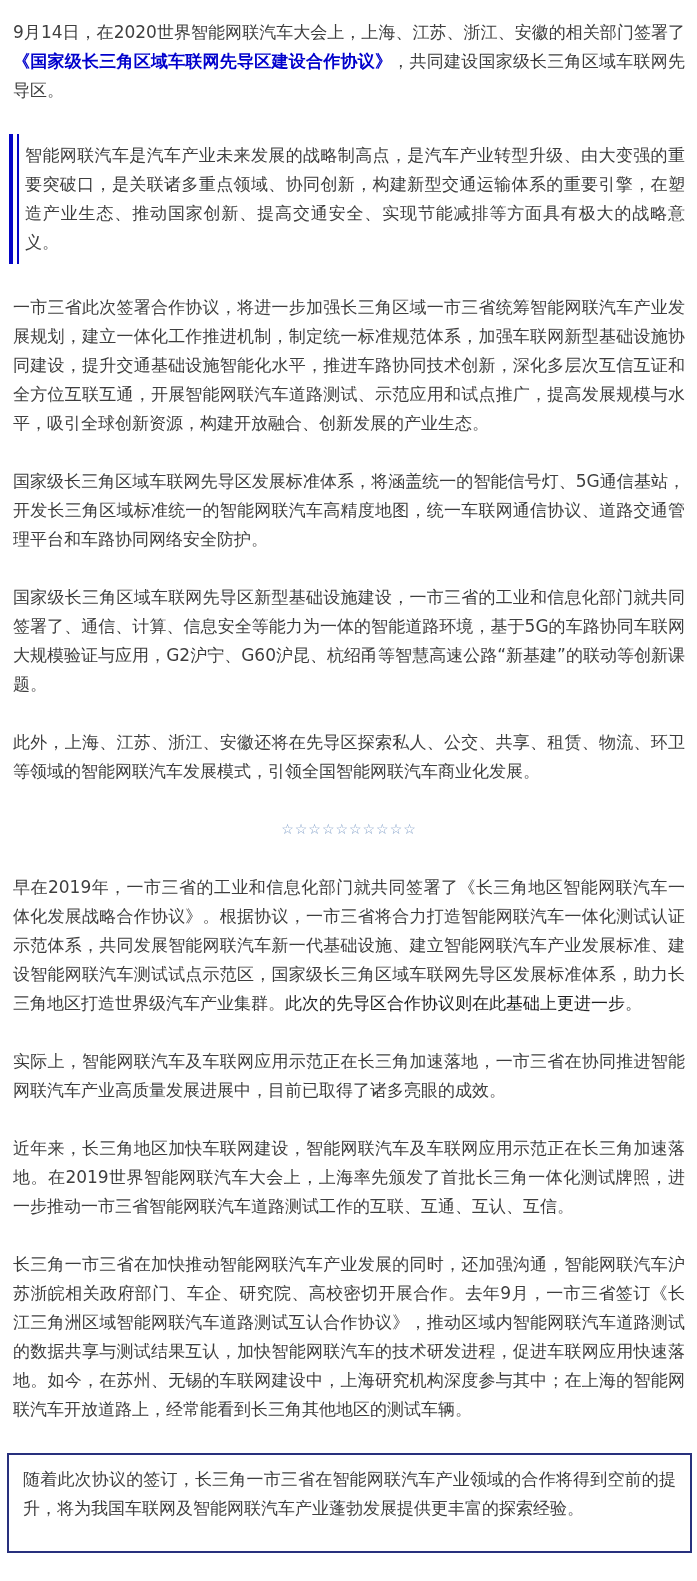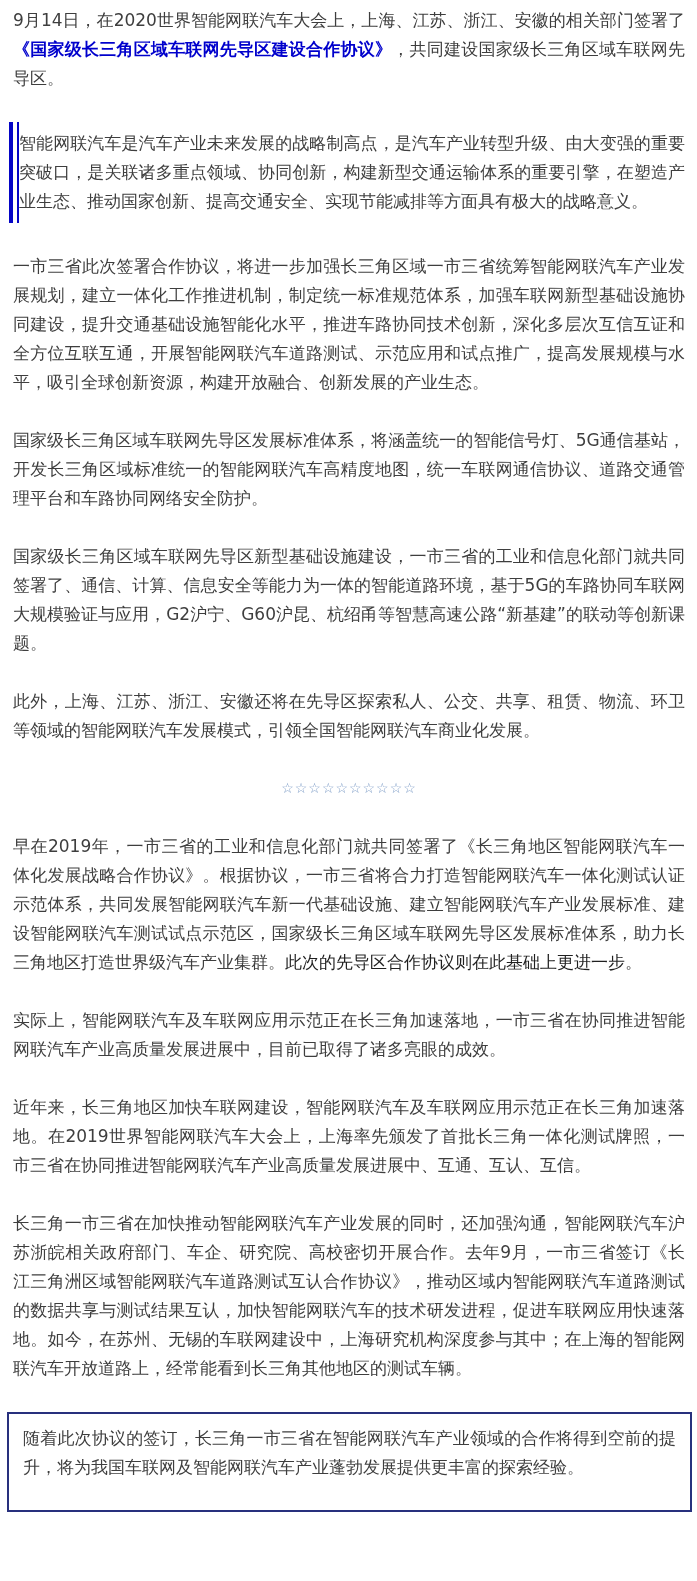--- a/index.html
+++ b/index.html
@@ -11,41 +11,42 @@
   body {
     width: 697px;
     min-height: 1581px;
     font-family: "DejaVu Sans", "Liberation Sans", sans-serif;
     font-size: 17px;
     line-height: 29px;
     color: #3e3e3e;
   }
   .page {
     padding: 6px 12px 16px 13px;
+    margin-top: 12px;
   }
   .para {
     margin: 0 0 29px 0;
     text-align: justify;
   }
   .accent {
     color: #0000cc;
     font-weight: bold;
   }
   .bold-black {
     font-weight: normal;
     color: #1f1f1f;
   }
   .quote {
     margin: 0 0 29px -4px;
     border-left: 4px solid #0505c6;
     padding-left: 4px;
   }
   .quote-inner {
     border-left: 2px solid #0505c6;
-    padding: 7px 0 7px 0;
+    padding: 7px 0 7px 6px;
     text-align: justify;
   }
   .divider {
     margin: 0 0 29px 0;
     text-align: center;
     color: #7e9dc7;
     font-size: 14px;
     line-height: 29px;
     letter-spacing: 1px;
   }
@@ -77,21 +78,21 @@
   <p class="para">国家级长三角区域车联网先导区新型基础设施建设，一市三省的工业和信息化部门就共同签署了、通信、计算、信息安全等能力为一体的智能道路环境，基于5G的车路协同车联网大规模验证与应用，G2沪宁、G60沪昆、杭绍甬等智慧高速公路“新基建”的联动等创新课题。</p>
 
   <p class="para">此外，上海、江苏、浙江、安徽还将在先导区探索私人、公交、共享、租赁、物流、环卫等领域的智能网联汽车发展模式，引领全国智能网联汽车商业化发展。</p>
 
   <div class="divider">☆☆☆☆☆☆☆☆☆☆</div>
 
   <p class="para"><span>早在2019年，一市三省的工业和信息化部门就共同签署了《长三角地区智能网联汽车一体化发展战略合作协议》。根据协议，一市三省将合力打造智能网联汽车一体化测试认证示范体系，共同发展智能网联汽车新一代基础设施、建立智能网联汽车产业发展标准、建设智能网联汽车测试试点示范区，国家级长三角区域车联网先导区发展标准体系，助力长三角地区打造世界级汽车产业集群。</span><span class="bold-black">此次的先导区合作协议则在此基础上更进一步。</span></p>
 
   <p class="para">实际上，智能网联汽车及车联网应用示范正在长三角加速落地，一市三省在协同推进智能网联汽车产业高质量发展进展中，目前已取得了诸多亮眼的成效。</p>
 
-  <p class="para">近年来，长三角地区加快车联网建设，智能网联汽车及车联网应用示范正在长三角加速落地。在2019世界智能网联汽车大会上，上海率先颁发了首批长三角一体化测试牌照，一市三省在协同推进智能网联汽车产业高质量发展进展中、互通、互认、互信。</p>
+  <p class="para">近年来，长三角地区加快车联网建设，智能网联汽车及车联网应用示范正在长三角加速落地。在2019世界智能网联汽车大会上，上海率先颁发了首批长三角一体化测试牌照，进一步推动一市三省智能网联汽车道路测试工作的互联、互通、互认、互信。</p>
 
   <p class="para">长三角一市三省在加快推动智能网联汽车产业发展的同时，还加强沟通，智能网联汽车沪苏浙皖相关政府部门、车企、研究院、高校密切开展合作。去年9月，一市三省签订《长江三角洲区域智能网联汽车道路测试互认合作协议》，推动区域内智能网联汽车道路测试的数据共享与测试结果互认，加快智能网联汽车的技术研发进程，促进车联网应用快速落地。如今，在苏州、无锡的车联网建设中，上海研究机构深度参与其中；在上海的智能网联汽车开放道路上，经常能看到长三角其他地区的测试车辆。</p>
 
   <div class="callout">
     <p class="callout-text">随着此次协议的签订，长三角一市三省在智能网联汽车产业领域的合作将得到空前的提升，将为我国车联网及智能网联汽车产业蓬勃发展提供更丰富的探索经验。</p>
   </div>
 
 </div>
 
 </body></html>

